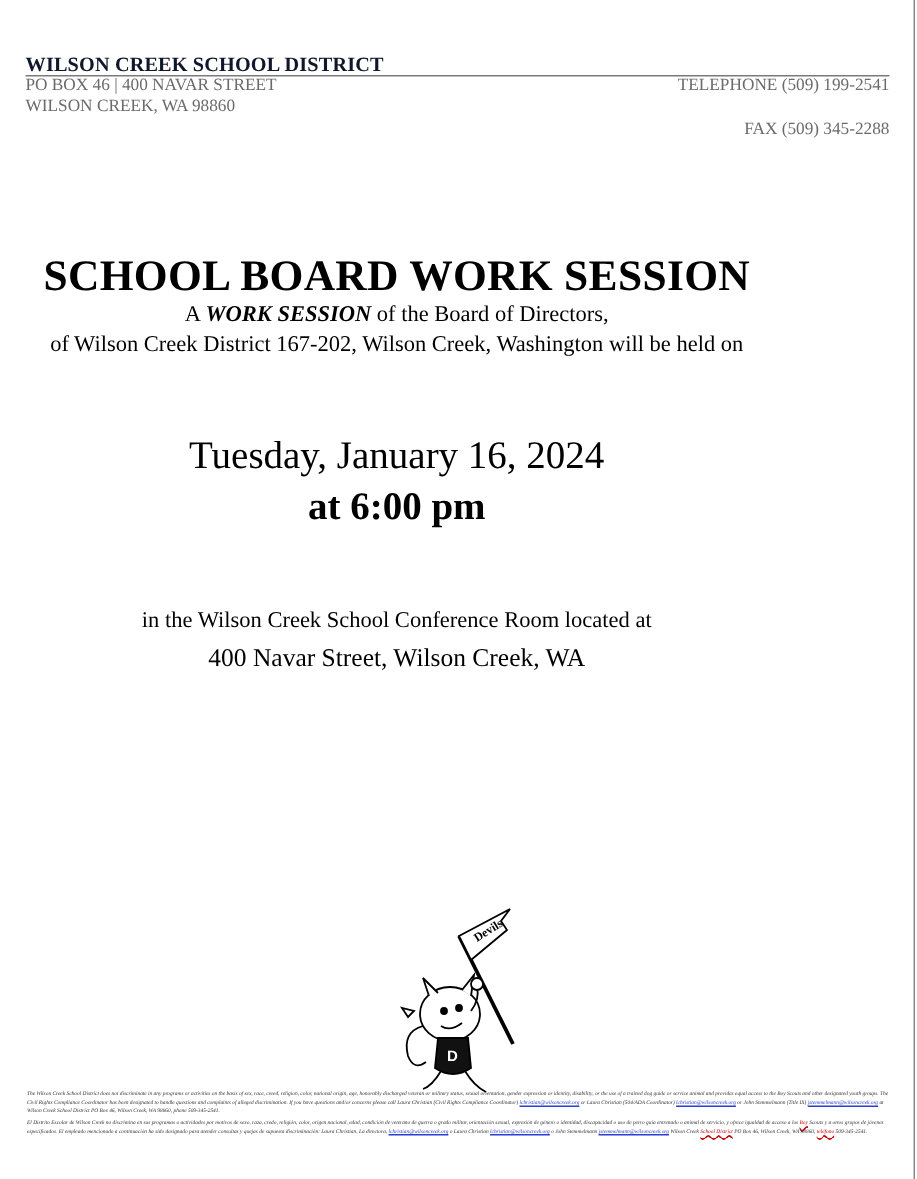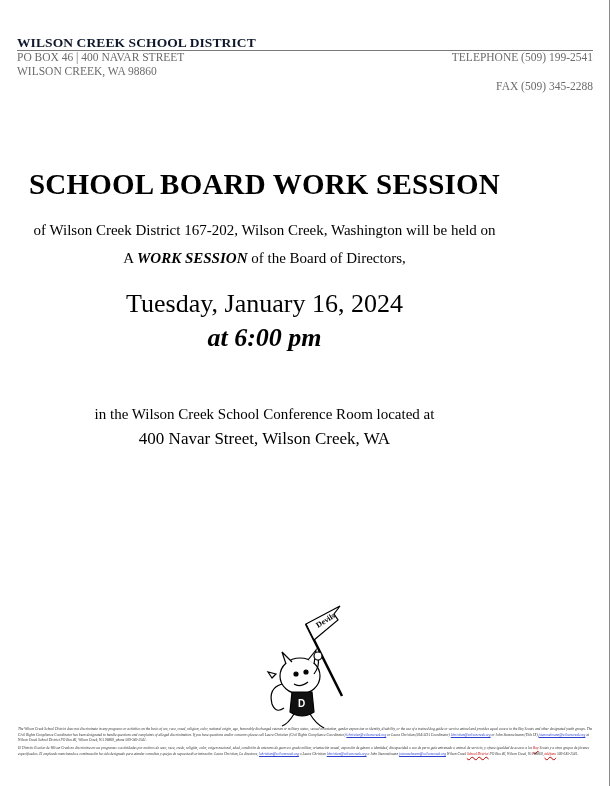--- a/index.html
+++ b/index.html
@@ -14,25 +14,25 @@
   }
   .lh-rule { position: absolute; left: 17px; top: 50px; width: 576px; height: 1px; background: #7a7a7a; }
   .lh-line { position: absolute; font-size: 11.5px; color: #6b6b6b; white-space: nowrap; text-align: center; }
   .lh-left1 { left: 17px; top: 51px; }
   .lh-left2 { left: 17px; top: 65px; }
   .lh-right1 { right: 18px; top: 51px; text-align: right; }
   .lh-right2 { right: 18px; top: 80px; text-align: left; }
 
   .center { position: absolute; left: 0; width: 529px; text-align: center; white-space: nowrap; }
   .main-title { top: 168px; font-size: 29px; font-weight: bold; letter-spacing: 0.2px; }
-  .sub1 { top: 202px; font-size: 15px; margin-top: 48px; }
+  .sub1 { top: 202px; font-size: 15px; }
   .sub1 em { font-weight: bold; font-style: italic; }
   .sub2 { top: 222px; font-size: 15px; }
   .date-line { top: 289px; font-size: 26px; font-weight: normal; }
-  .time-line { top: 323px; font-size: 26px; font-weight: bold; font-style: italic; }
+  .time-line { top: 323px; font-size: 26px; font-weight: bold; }
   .loc1 { top: 406px; font-size: 15px; }
   .loc2 { top: 429px; font-size: 17px; }
 
   .mascot { position: absolute; left: 262px; top: 604px; width: 90px; height: 130px; }
 
   .footer { position: absolute; left: 18px; top: 727px; width: 576px; font-size: 3.6px; line-height: 5.6px; font-style: italic; color: #333; }
   .footer p { margin: 0 0 2.5px 0; }
   .footer .lnk { color: #2a3fd0; text-decoration: underline; }
   .footer .err { color: #c00000; text-decoration: underline wavy #c00000; }
 </style>

